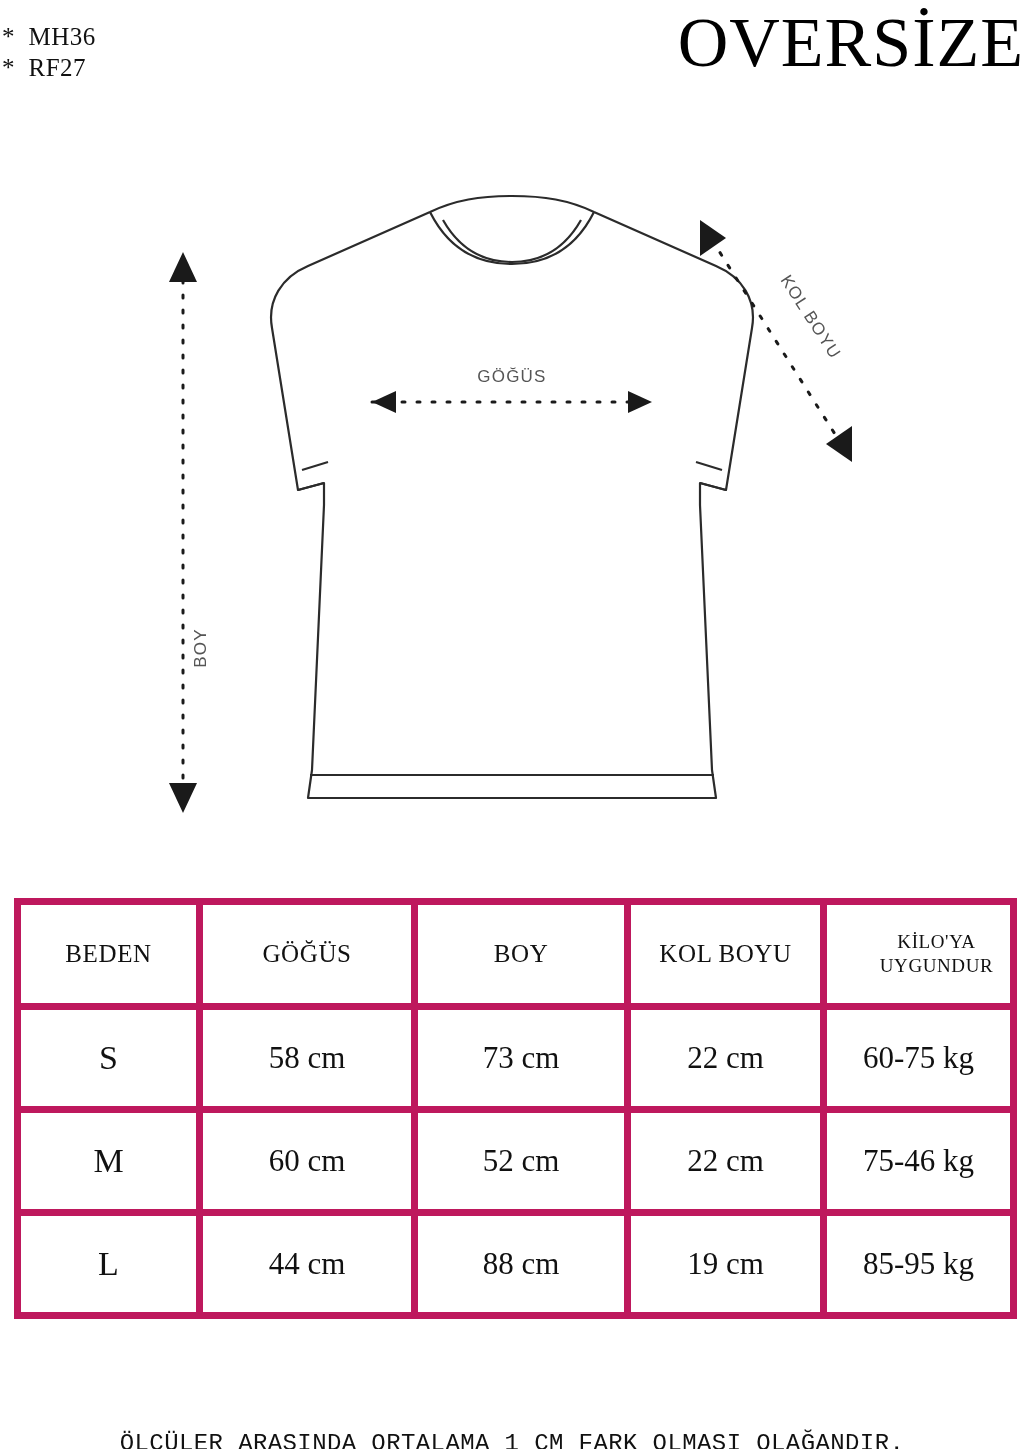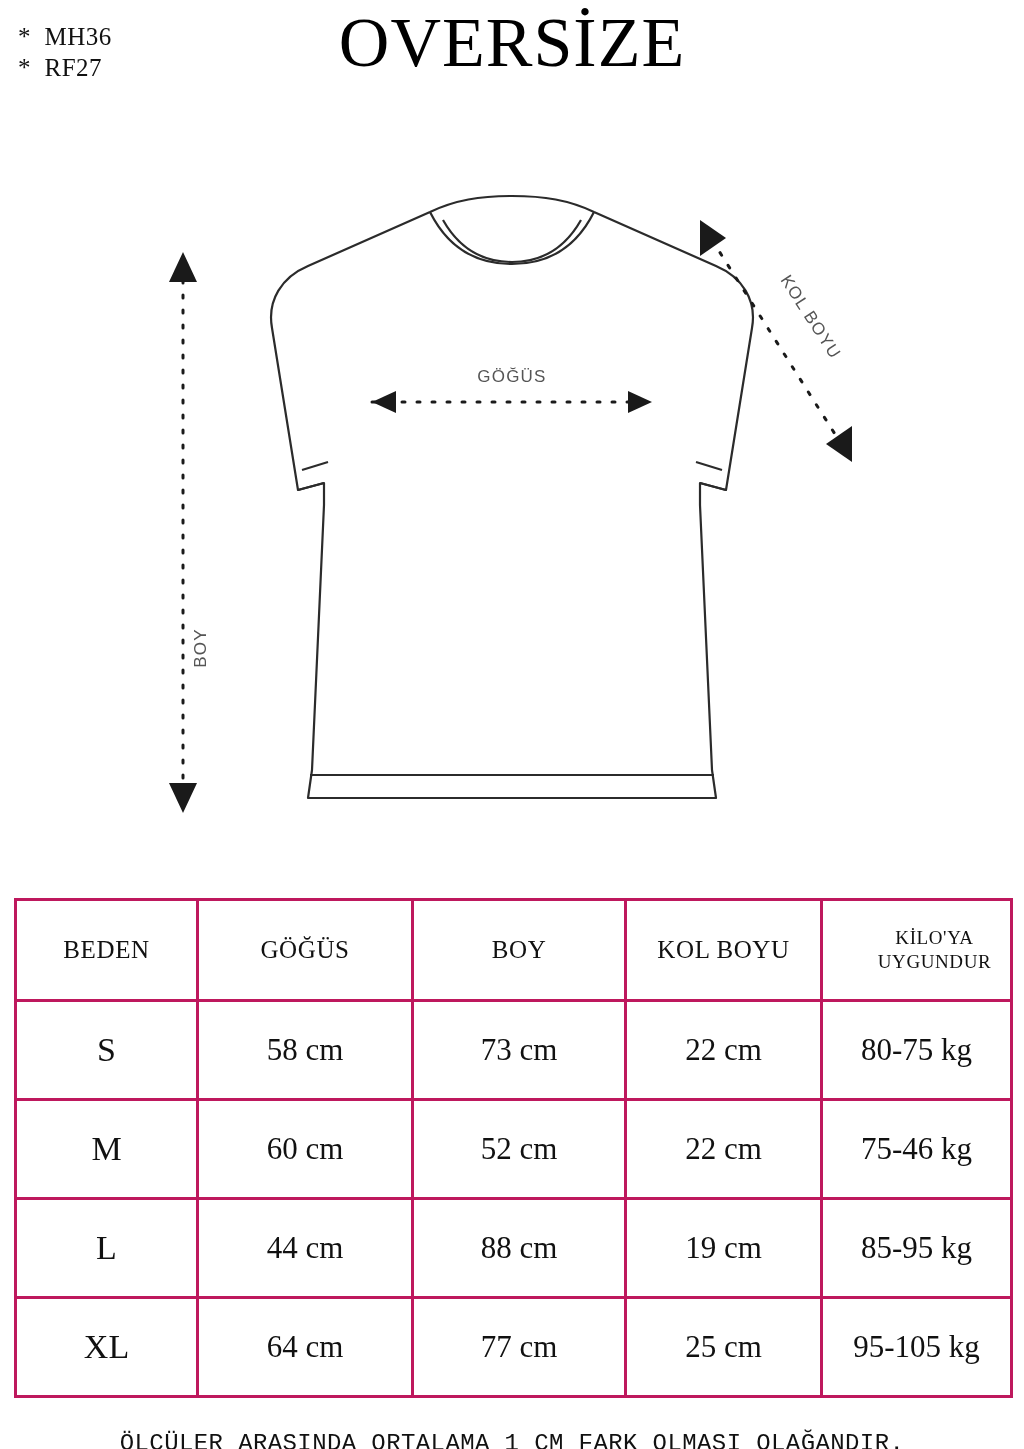--- a/index.html
+++ b/index.html
@@ -11,36 +11,36 @@
     width: 1024px;
     height: 1449px;
     position: relative;
     font-family: "Liberation Serif", serif;
     color: #1a1a1a;
     overflow: hidden;
   }
   .codes {
     position: absolute;
     top: 22px;
-    left: 18px;
+    left: 2px;
     font-family: "Liberation Serif", serif;
     font-size: 25px;
     line-height: 1.22;
     letter-spacing: 0.5px;
     color: #111;
   }
   .codes div {
     white-space: pre;
   }
   .title {
     position: absolute;
     top: 8px;
     left: 0;
     width: 1024px;
-    text-align: center;
+    text-align: right;
     font-family: "Liberation Serif", serif;
     font-size: 70px;
     letter-spacing: 1px;
     color: #000;
     font-weight: 400;
     line-height: 1.0;
   }
   .diagram {
     position: absolute;
     top: 170px;
@@ -54,21 +54,21 @@
     left: 14px;
     width: 996px;
   }
   table.size-table {
     border-collapse: collapse;
     width: 996px;
     table-layout: fixed;
   }
   table.size-table th,
   table.size-table td {
-    border: 3px solid #be185d;
+    border: 7px solid #be185d;
     text-align: center;
     vertical-align: middle;
     font-family: "Liberation Serif", serif;
     color: #111;
   }
   table.size-table thead th {
     height: 96px;
     font-weight: 400;
     font-size: 25px;
     letter-spacing: 0.6px;
@@ -191,40 +191,33 @@
           <span>UYGUNDUR</span>
         </th>
       </tr>
     </thead>
     <tbody>
       <tr>
         <td class="beden">S</td>
         <td>58 cm</td>
         <td>73 cm</td>
         <td>22  cm</td>
-        <td>80-75 kg</td>
+        <td>60-75 kg</td>
       </tr>
       <tr>
         <td class="beden">M</td>
         <td>60 cm</td>
         <td>52 cm</td>
         <td>22 cm</td>
         <td>75-46 kg</td>
       </tr>
       <tr>
         <td class="beden">L</td>
         <td>44 cm</td>
         <td>88 cm</td>
         <td>19 cm</td>
         <td>85-95 kg</td>
       </tr>
-      <tr>
-        <td class="beden">XL</td>
-        <td>64 cm</td>
-        <td>77 cm</td>
-        <td>25 cm</td>
-        <td>95-105 kg</td>
-      </tr>
     </tbody>
   </table>
 </div>
 
 <div class="footnote">ÖLÇÜLER ARASINDA ORTALAMA 1 CM FARK OLMASI OLAĞANDIR.</div>
 
 </body></html>

